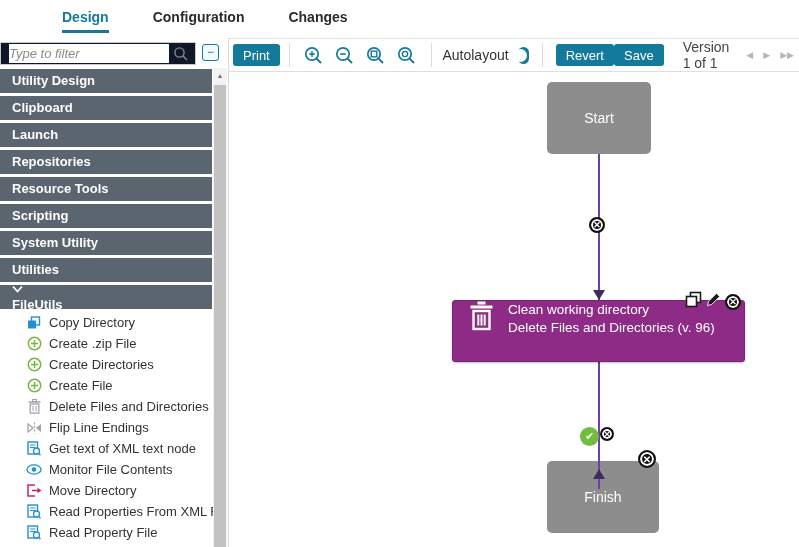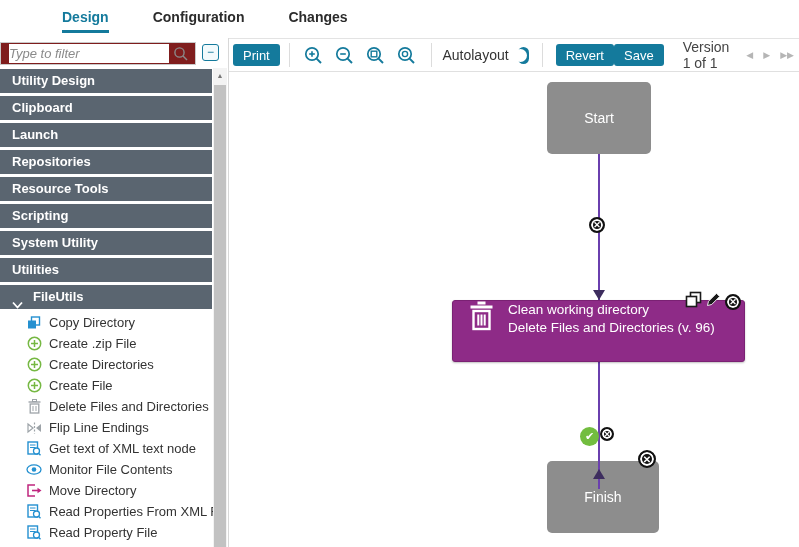--- a/index.html
+++ b/index.html
@@ -12,35 +12,35 @@
     display:flex; align-items:flex-start; padding-left:62px; background:#fff; }
   .tab { margin-right:44px; padding-top:9px; height:33px; font-size:14px;
     font-weight:700; color:#2b2b2b; cursor:pointer; }
   .tab.active { color:#147a9c; border-bottom:3px solid #147a9c; }
 
   
   .sidebar { position:absolute; left:0; top:38px; width:229px; height:509px;
     background:#fff; border-right:1px solid #d8d8d8; overflow:hidden; }
   .filter-row { position:absolute; left:0; top:4px; width:224px; height:24px; }
   .filter-box { position:absolute; left:0; top:0; width:196px; height:23px;
-    border:1px solid #c9c9c9; background:#7f1d1d; }
+    border:1px solid #c9c9c9; background:#0f172a; }
   .filter-box input { position:absolute; left:8px; top:1px; width:160px; height:19px;
     border:none; outline:none; font-size:13px; font-style:italic; color:#555;
     font-family:"Liberation Sans", sans-serif; }
   .filter-box input::placeholder { color:#8a8a8a; font-style:italic; }
   .filter-mag { position:absolute; right:6px; top:3px; }
   .collapse-btn { position:absolute; left:202px; top:2px; width:17px; height:17px;
     border:1px solid #147a9c; border-radius:3px; color:#147a9c; font-size:12px;
     line-height:14px; text-align:center; cursor:pointer; background:#f2fafc; }
 
   .accordion { position:absolute; left:0; top:31px; width:213px; }
   .acc-header { width:212px; height:24px; background:#5a6570; color:#fff;
     font-size:13px; font-weight:600; line-height:24px; padding-left:12px;
     margin-bottom:3px; cursor:pointer; white-space:nowrap; overflow:hidden; }
-  .acc-header.expanded { display:flex; align-items:flex-end; }
+  .acc-header.expanded { display:flex; align-items:flex-start;flex-direction:column; }
   .chev { margin-right:10px; display:inline-flex; }
   .plugin-list { width:213px; overflow:hidden; }
   .plugin-item { height:21px; display:flex; align-items:center; padding-left:26px;
     cursor:pointer; white-space:nowrap; }
   .plugin-item .p-icon { width:16px; height:16px; margin-right:7px; flex:0 0 16px;
     display:inline-flex; align-items:center; justify-content:center; }
   .plugin-item .p-label { font-size:13px; color:#333; }
 
   .sb-scroll { position:absolute; left:213px; top:30px; width:14px; height:479px;
     background:#f3f3f3; }

